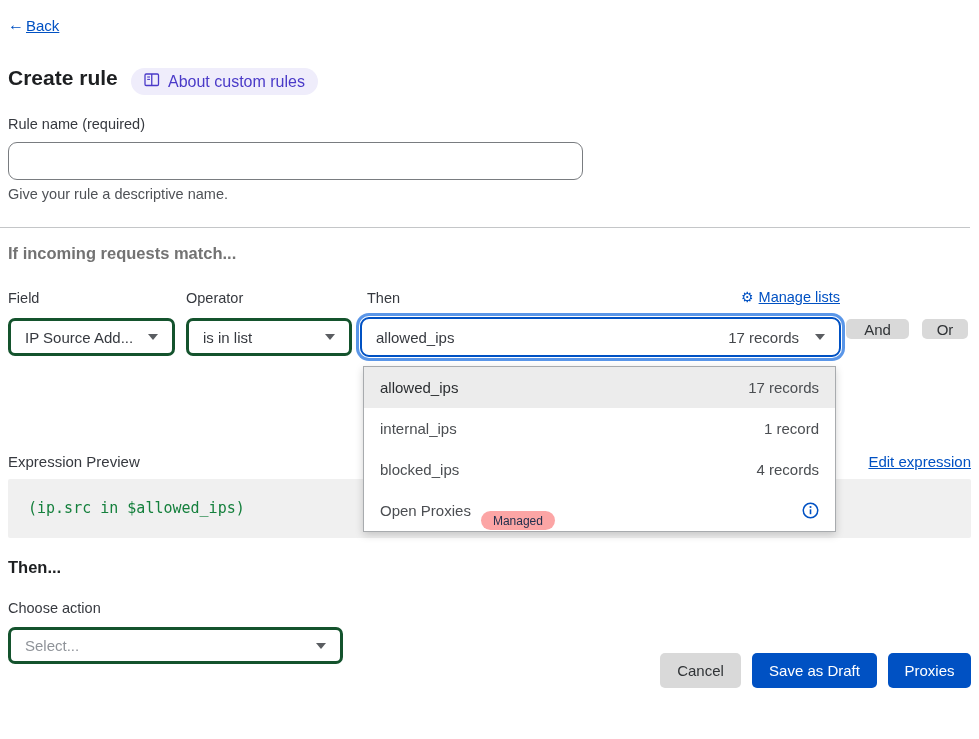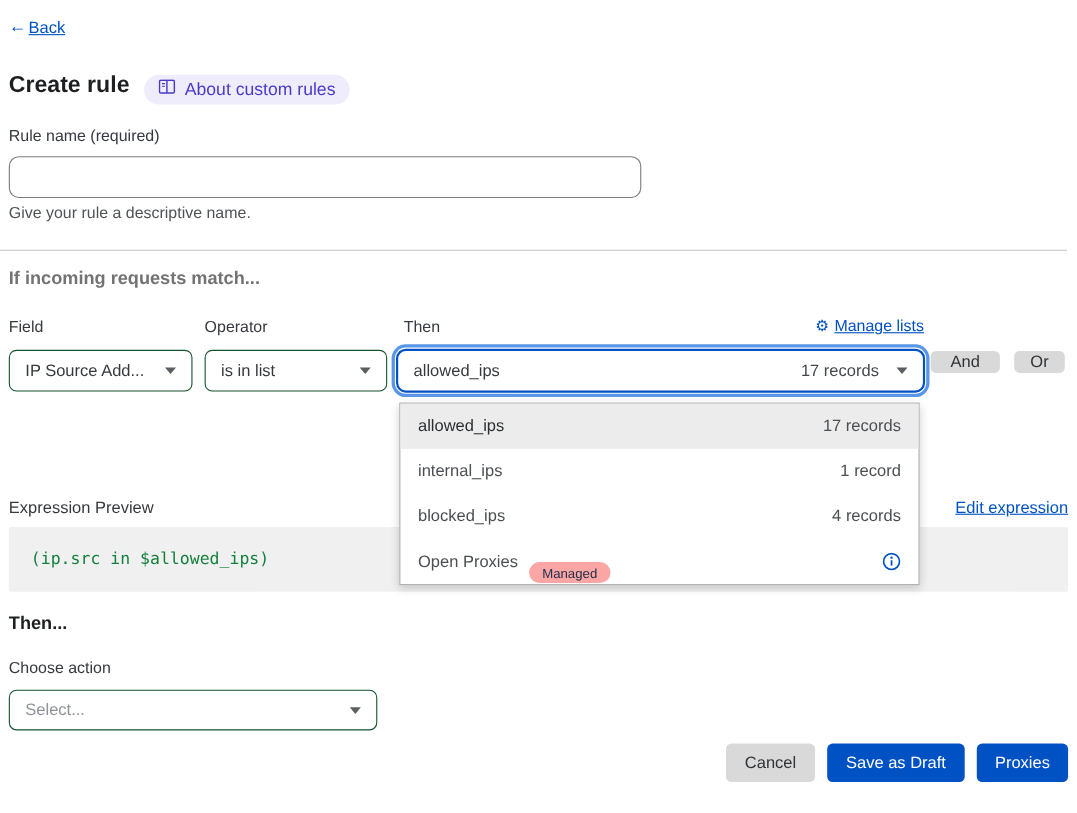--- a/index.html
+++ b/index.html
@@ -26,21 +26,21 @@
   .divider { position:absolute; left:0; top:227px; width:970px; height:1px; background:#c4c6c8; }
 
   
   .match-heading { position:absolute; left:8px; top:244px; font-size:16.5px; font-weight:700; color:#737373; }
   .col-label { position:absolute; top:290px; font-size:14.5px; color:#36393f; }
   .field-label { left:8px; } .operator-label { left:186px; } .value-label { left:367px; }
   .manage-lists { position:absolute; top:289px; right:139px; font-size:14.5px; display:flex; align-items:center; gap:5px; color:#0051c3; cursor:pointer; }
   .gear-glyph { font-size:14px; text-decoration:none; font-family:"DejaVu Sans", sans-serif; }
   .manage-text { text-decoration:underline; }
 
-  .select-box { position:absolute; top:318px; height:38px; border:1px solid #14532d; border-radius:7px; background:#fff; display:flex; align-items:center; padding:0 14px; font-size:15px; color:#36393f; cursor:pointer; }
+  .select-box { position:absolute; top:318px; height:38px; border:3px solid #14532d; border-radius:7px; background:#fff; display:flex; align-items:center; padding:0 14px; font-size:15px; color:#36393f; cursor:pointer; }
   .field-select { left:8px; width:167px; }
   .operator-select { left:186px; width:166px; }
   .value-select { left:360px; width:481px; top:317px; height:40px; border:2px solid #0051c3; border-radius:9px; box-shadow:0 0 0 1px #fff, 0 0 0 4px #5a96e8; }
   .select-box .grow { flex:1; }
   .chevron { width:0; height:0; border-left:5.5px solid transparent; border-right:5.5px solid transparent; border-top:6.5px solid #5a5d61; margin-left:10px; }
   .records-in-select { color:#44474b; margin-right:6px; }
 
   .gray-btn { position:absolute; top:319px; height:20px; background:#d9d9d9; border:none; border-radius:5px; font-size:15px; color:#303336; font-family:"Liberation Sans", sans-serif; cursor:pointer; }
   .and-btn { left:846px; width:63px; }
   .or-btn { left:922px; width:46px; }
@@ -60,21 +60,21 @@
   .code-block { position:absolute; left:8px; top:479px; width:963px; height:59px; background:#f0f0f0; border-radius:2px; }
   .code-text { position:absolute; left:20px; top:20px; font-family:"DejaVu Sans Mono", monospace; font-size:15px; color:#15803d; }
 
   
   .then-heading { position:absolute; left:8px; top:558px; font-size:16.5px; font-weight:700; color:#1d1f21; }
   .choose-action-label { position:absolute; left:8px; top:600px; font-size:14.5px; color:#36393f; }
   .action-select { left:8px; top:627px; width:335px; height:37px; }
   .placeholder { color:#8f9399; }
 
   
-  .footer-btn { position:absolute; top:676px; height:35px; border:none; border-radius:5px; font-size:15px; font-family:"Liberation Sans", sans-serif; cursor:pointer; }
+  .footer-btn { position:absolute; top:653px; height:35px; border:none; border-radius:5px; font-size:15px; font-family:"Liberation Sans", sans-serif; cursor:pointer; }
   .cancel-btn { left:660px; width:81px; background:#d9d9d9; color:#303336; }
   .blue-btn { background:#0051c3; color:#fff; }
   .save-draft-btn { left:752px; width:125px; }
   .deploy-btn { left:888px; width:83px; }
 </style>
 </head>
 <body>
 
 <div class="page">
 

